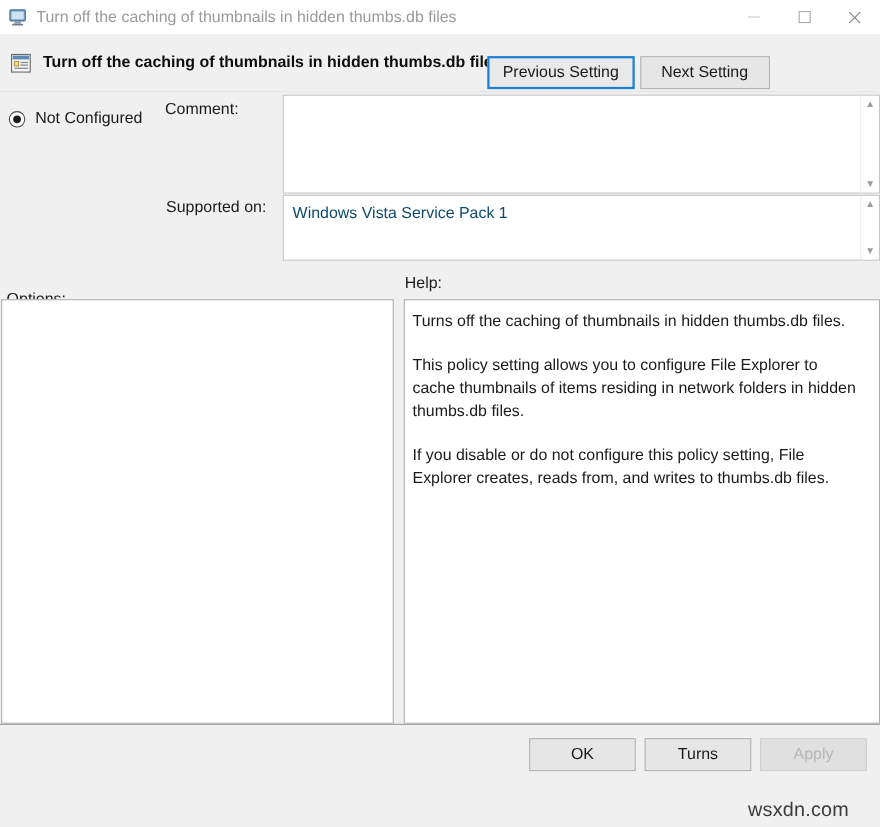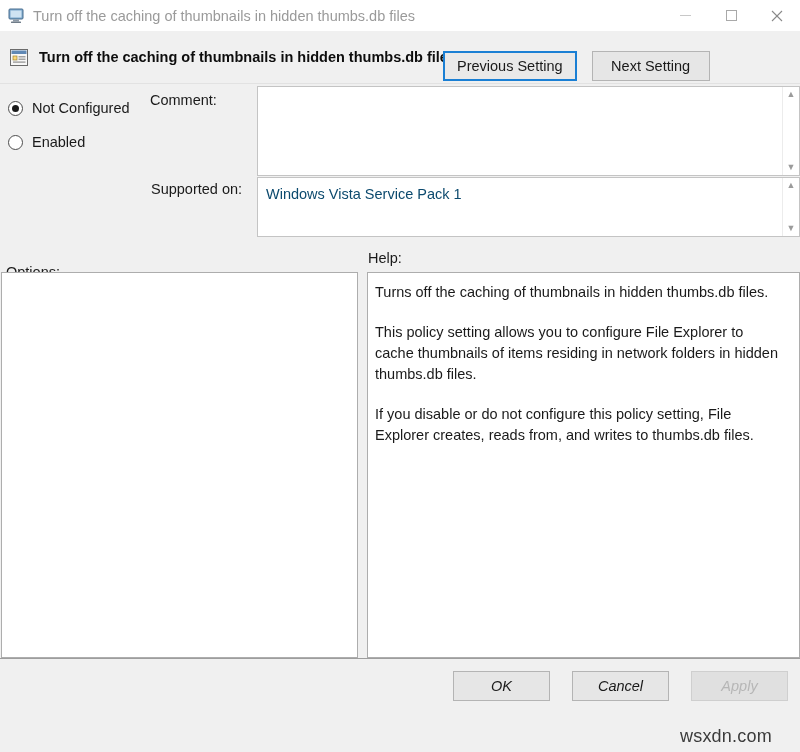--- a/index.html
+++ b/index.html
@@ -89,21 +89,21 @@
     font-size: 14.5px;
     font-weight: bold;
     color: #0d0d0d;
     white-space: nowrap;
   }
   .nav-buttons {
     position: absolute;
     left: 443px;
     top: 51px;
     display: flex;
-    gap: 15px;
+    gap: 5px;
   }
   .navbtn {
     height: 30px;
     min-width: 118px;
     padding: 0 12px;
     background: #e6e6e6;
     border: 1px solid #b4b4b4;
     font-family: "Liberation Sans", sans-serif;
     font-size: 14.5px;
     color: #1a1a1a;
@@ -271,22 +271,21 @@
     position: relative;
     height: 55px;
     background: #f0f0f0;
     border-top: 1px solid #9d9d9d;
   }
   .footer-buttons {
     position: absolute;
     right: 12px;
     top: 12px;
     display: flex;
-    gap: 22px;
-    font-style: italic;
+    gap: 8px;
   }
   .footbtn {
     width: 97px;
     height: 30px;
     background: #e6e6e6;
     border: 1px solid #b4b4b4;
     font-family: "Liberation Sans", sans-serif;
     font-size: 14.5px;
     color: #1a1a1a;
     display: flex;
@@ -358,24 +357,20 @@
   <div class="navbtn">Next Setting</div>
 </div>
 
 <div class="top-area">
 
   <div class="radios">
     <div class="radio-row">
       <span class="radio-mark checked"></span>
       <span class="radio-label">Not Configured</span>
     </div>
-    <div class="radio-row">
-      <span class="radio-mark"></span>
-      <span class="radio-label">Enabled</span>
-    </div>
   </div>
 
   <div class="field-label label-comment">Comment:</div>
   <div class="textbox box-comment">
     <div class="textbox-text"></div>
     <div class="vscroll">
       <span class="arrow">▲</span>
       <span class="arrow">▼</span>
     </div>
   </div>
@@ -404,18 +399,18 @@
     <p class="help-p">Turns off the caching of thumbnails in hidden thumbs.db files.</p>
     <p class="help-p">This policy setting allows you to configure File Explorer to cache thumbnails of items residing in network folders in hidden thumbs.db files.</p>
     <p class="help-p">If you disable or do not configure this policy setting, File Explorer creates, reads from, and writes to thumbs.db files.</p>
     <div class="help-scroll"></div>
   </div>
 </div>
 
 <div class="footer">
   <div class="footer-buttons">
     <div class="footbtn">OK</div>
-    <div class="footbtn">Cancel</div>
+    <div class="footbtn">Turns</div>
     <div class="footbtn disabled">Apply</div>
   </div>
 </div>
 
 <div class="watermark">wsxdn.com</div>
 
 </body></html>

